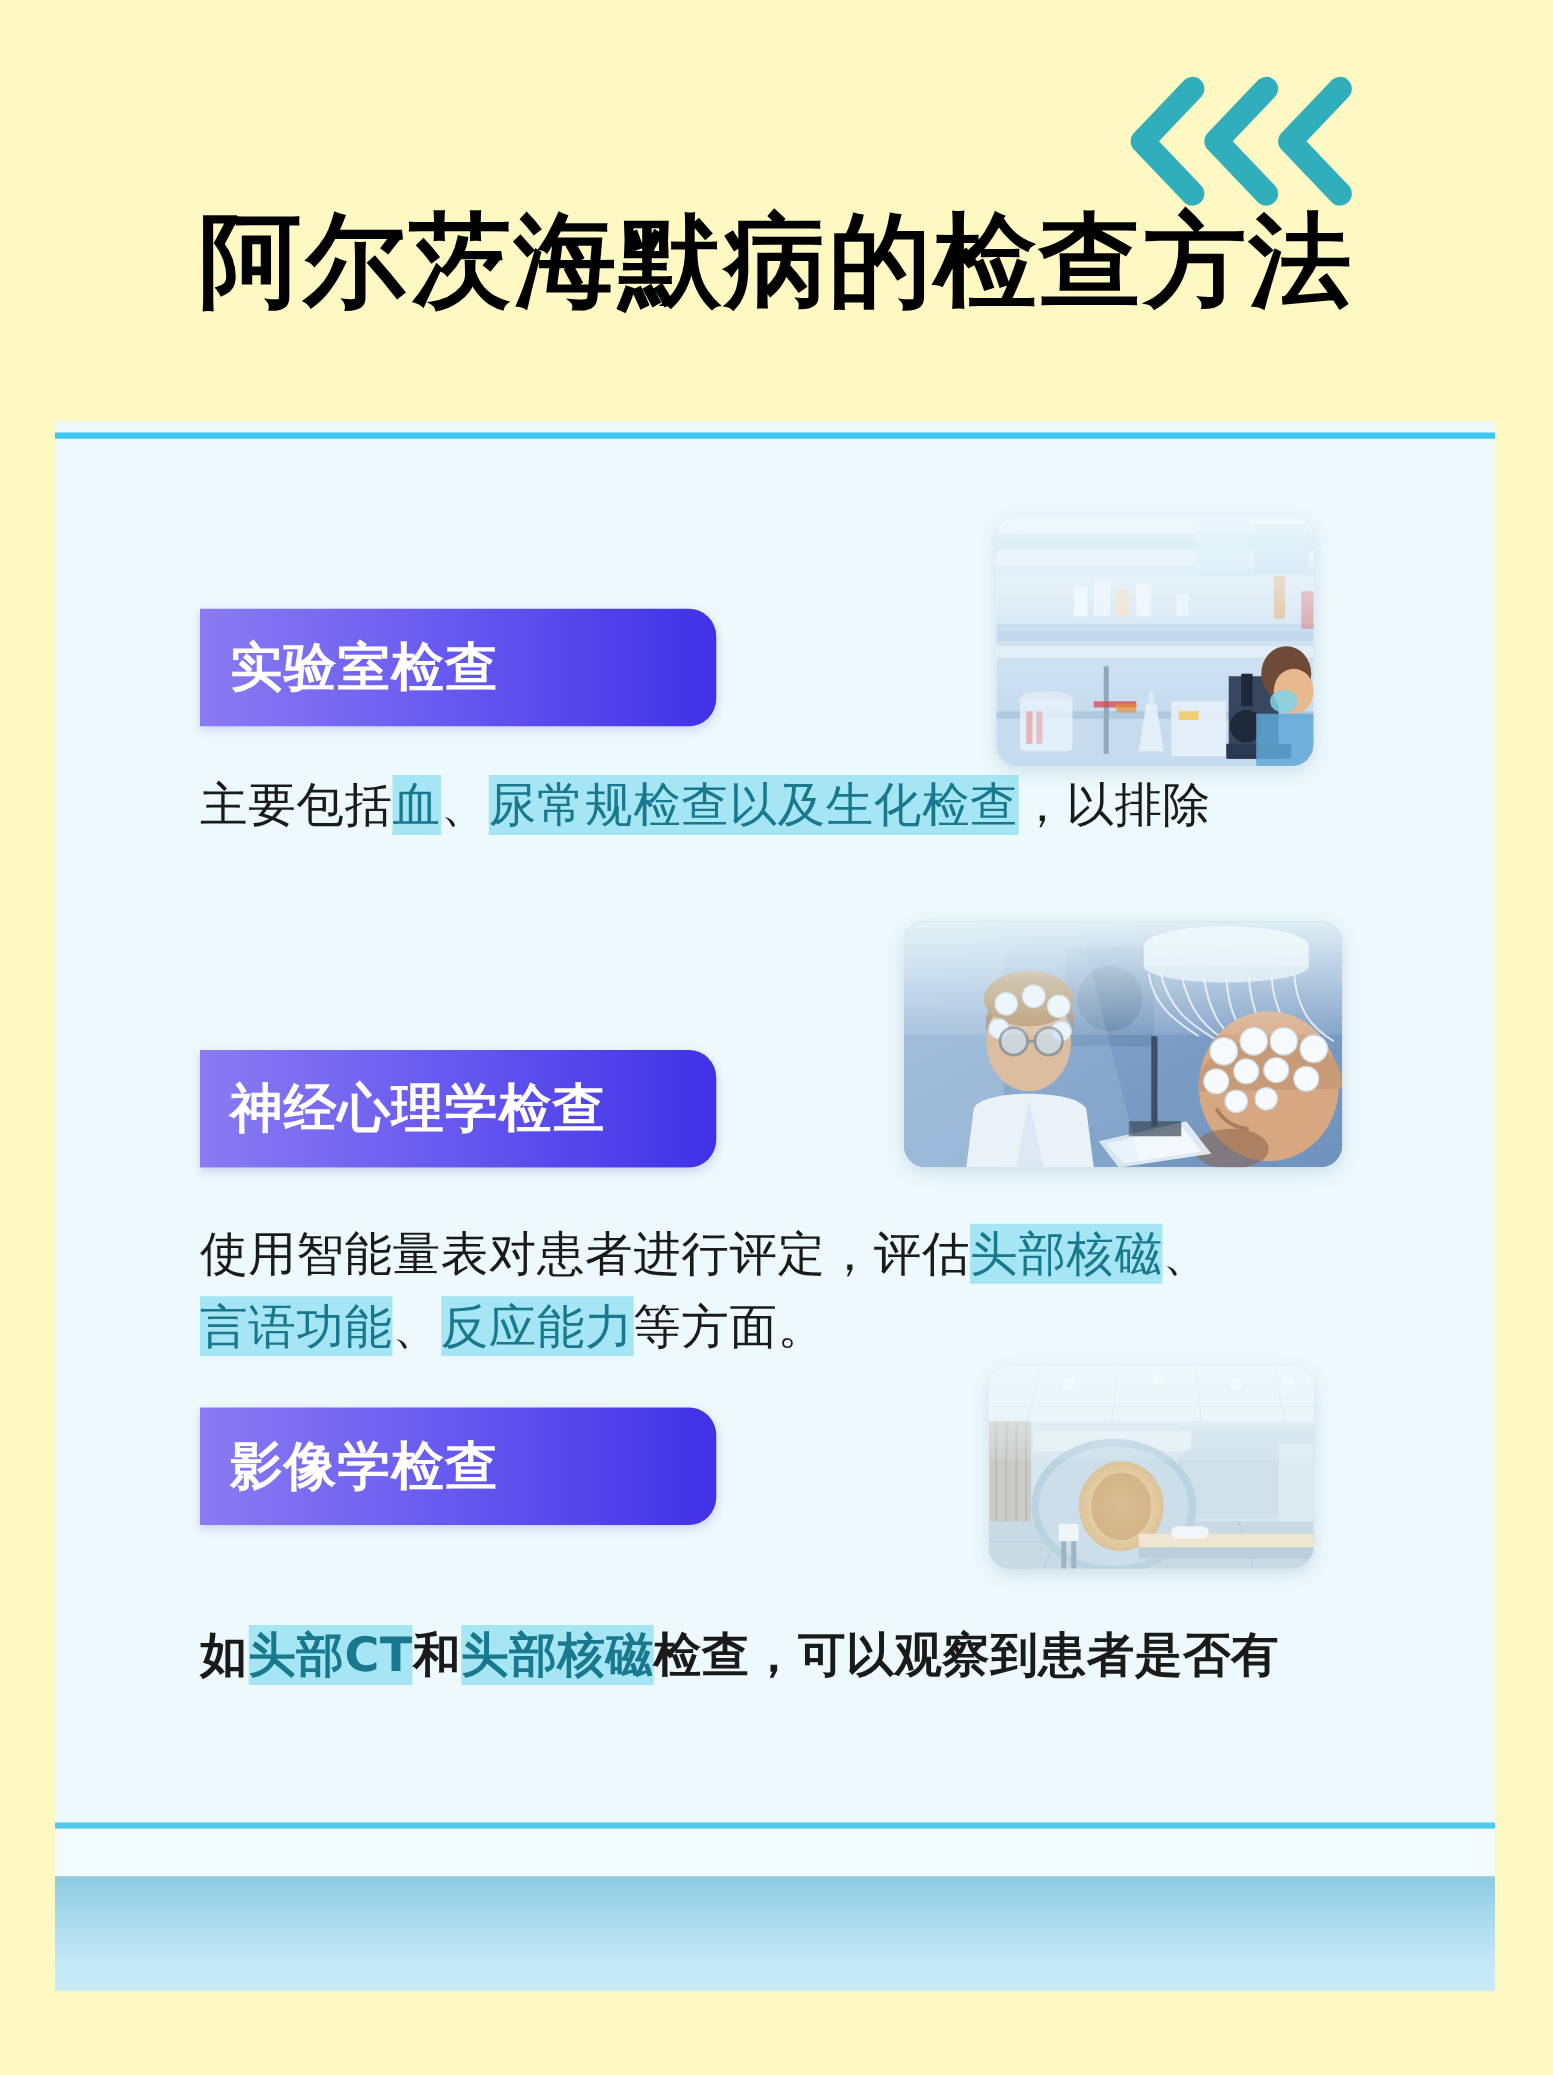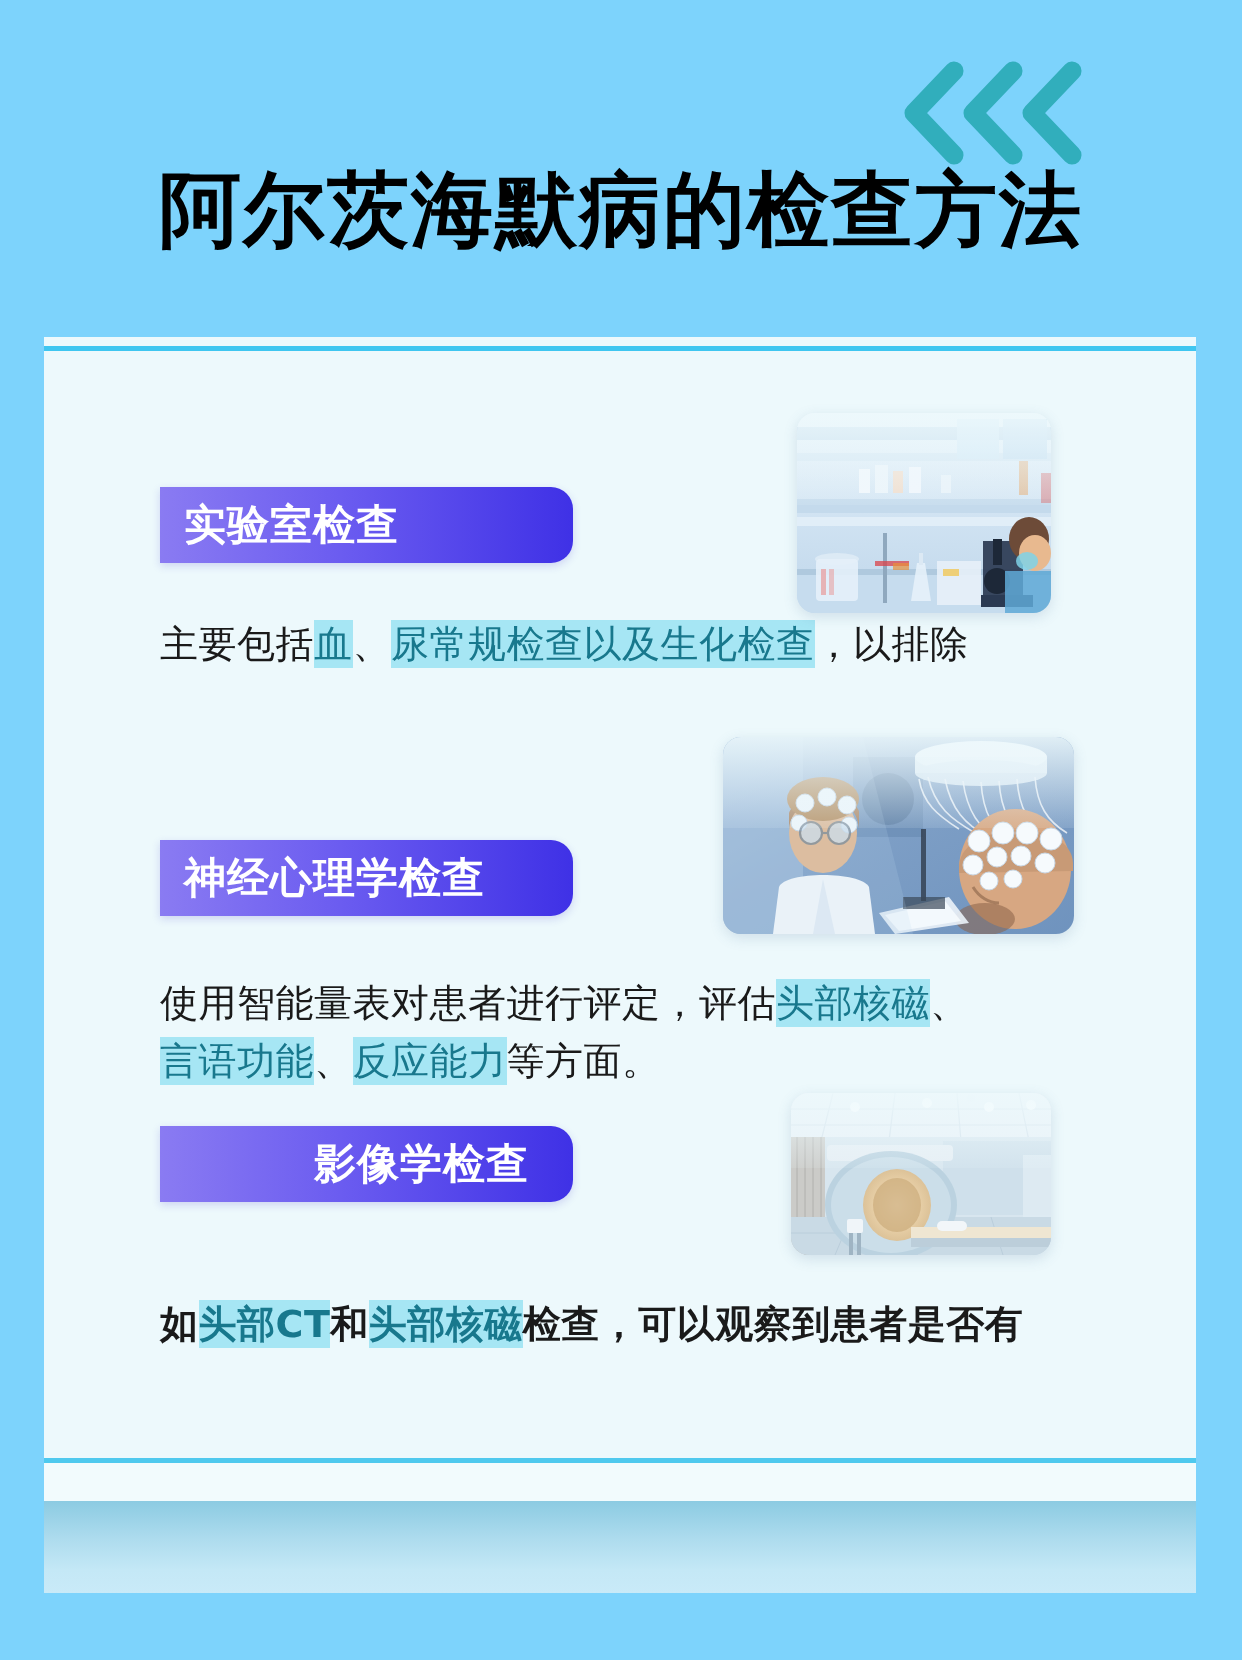--- a/index.html
+++ b/index.html
@@ -2,21 +2,21 @@
 <html><head>
 <meta charset="utf-8">
 <style>
   * { margin:0; padding:0; box-sizing:border-box; }
   html, body {
     width:1242px; height:1660px;
     background:#BFE7F8;
     font-family:"Liberation Sans","DejaVu Sans",sans-serif;
     overflow:hidden;
   }
-  .poster { position:relative; width:1242px; height:1660px; background:#7dd3fc; }
+  .poster { position:relative; width:1242px; height:1660px; background:#fef9c3; }
 
   
   .chevrons { position:absolute; top:58px; right:152px; width:190px; height:110px; }
   .chevrons svg { display:block; width:190px; height:110px; }
 
   
   .title {
     position:absolute; top:166px; left:0; width:1242px;
     text-align:center;
     font-size:82px; line-height:1.08;
@@ -33,35 +33,35 @@
   }
   .card-rule {
     position:absolute; left:44px; top:346px;
     width:1152px; height:5px;
     background:#3FC6F0;
   }
 
   
   .badge {
     position:absolute; left:160px;
-    height:76px;
+    height:94px;
     background:linear-gradient(90deg,#8A7BF2 0%,#6A5BF0 45%,#3F31E6 100%);
     border-radius:0 22px 22px 0;
     display:flex; align-items:center;
-    padding:0 44px 0 24px;
+    padding:0 32px 0 24px;
     box-shadow:0 3px 8px rgba(60,50,200,0.18);
   }
   .badge-label {
     color:#fff; font-size:42px; font-weight:bold;
     letter-spacing:1px; white-space:nowrap;
     font-family:"DejaVu Sans","Liberation Sans",sans-serif;
   }
   #badge-1 { top:487px; width:413px; }
   #badge-2 { top:825px; width:413px;margin-top:15px; }
-  #badge-3 { top:1126px; width:413px;justify-content:flex-end; }
+  #badge-3 { top:1126px; width:413px; }
 
   
   .para {
     position:absolute; left:160px;
     font-size:38px; line-height:1.52;
     color:#1a1a1a; letter-spacing:0.5px;
     font-family:"DejaVu Sans","Liberation Sans",sans-serif;
     white-space:pre-wrap;
   }
   #para-1 { top:616px; width:880px; }

